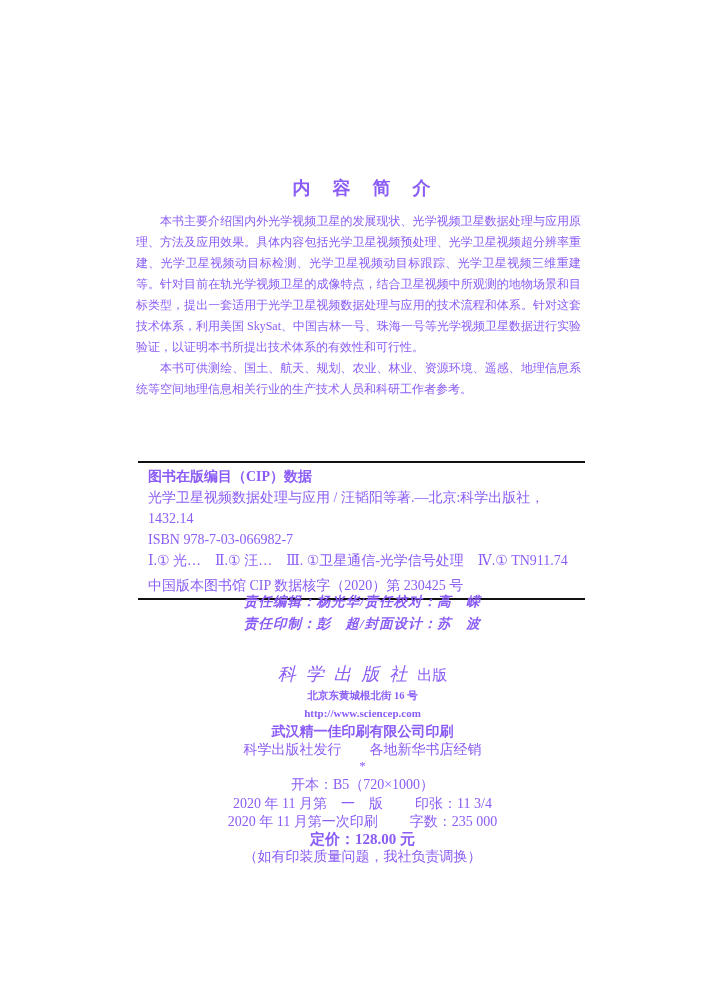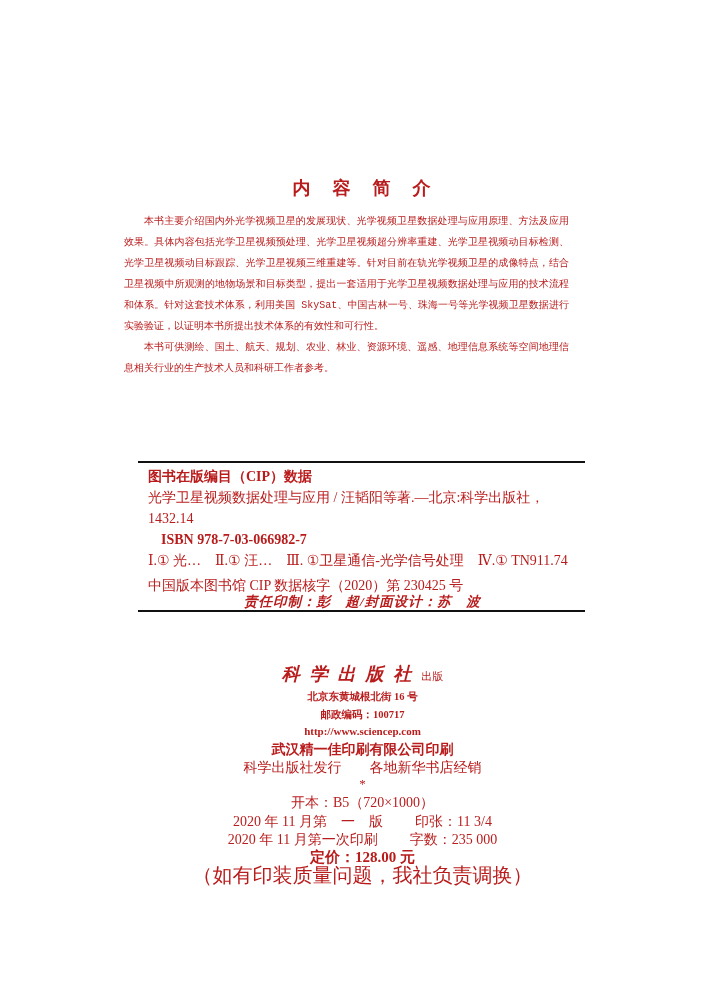--- a/index.html
+++ b/index.html
@@ -1,77 +1,76 @@
 <!DOCTYPE html>
 <html><head>
 <meta charset="utf-8">
 <style>
   html,body { margin:0; padding:0; background:#e8e8e8; }
   .page {
     position:relative;
     width:720px; height:1000px;
     margin:0 auto;
     background:#ffffff;
-    color:#b91c1c;
+    color:#8b5cf6;
     font-family:"Liberation Serif","DejaVu Serif",serif;
     overflow:hidden;
   }
 
   .book-title {
     position:absolute; top:176px; left:140px; width:445px;
     text-align:center;
     font-size:18px; font-weight:700;
     letter-spacing:2px;
   }
 
   .intro {
-    position:absolute; top:211px; left:124px; width:445px;
-    font-size:10px; line-height:21px;
+    position:absolute; top:211px; left:136px; width:445px;
+    font-size:12px; line-height:21px;
     text-align:justify;
-    font-family:Liberation Mono, monospace;
   }
   .intro p { margin:0; text-indent:2em; }
 
   .cip-box {
     position:absolute; top:461px; left:138px; width:447px;
     border-top:2px solid #111; border-bottom:2px solid #111;
-    padding:3px 0 12px 10px;
+    padding:3px 0 0 10px;
     font-size:14px; line-height:21px;
     box-sizing:border-box;
   }
   .cip-header { font-weight:700; }
-  .cip-isbn   { font-weight:700;margin-left:13px; }
+  .cip-isbn   { font-weight:400; }
   .cip-class  { }
   .cip-record { margin-top:4px; padding-bottom:2px; }
 
   .credits {
     position:absolute; top:591px; left:140px; width:445px;
     text-align:center;
     font-style:italic; font-weight:700;
     font-size:13.5px; line-height:22px;
     letter-spacing:1px;
   }
 
   .pub {
     position:absolute; top:663px; left:140px; width:445px;
     text-align:center;
   }
   .pub-name     { font-size:18px; line-height:22px; }
-  .pub-name .script { font-weight:700; font-style:italic; letter-spacing:0.55em; }
-  .pub-name .suffix { font-size:11px; margin-left:0; }
+  .pub-name .script { font-weight:400; font-style:italic; letter-spacing:0.55em; }
+  .pub-name .suffix { font-size:15px; margin-left:0; }
   .pub-addr     { font-size:10.5px; font-weight:700; line-height:19px; }
   .pub-post     { font-size:10.5px; font-weight:700; line-height:17px; }
   .pub-url      { font-size:11px;  font-weight:700; line-height:17px; }
   .pub-printer  { font-size:14px;  font-weight:600; line-height:19px; }
   .pub-dist     { font-size:14px;  line-height:18px; }
   .pub-star     { font-size:13px;  line-height:13px; }
   .pub-format   { font-size:14px;  line-height:21px; margin-top:2px; }
   .pub-row      { font-size:14px;  line-height:18px; display:flex; justify-content:center; gap:32px; }
   .pub-price    { font-size:15px;  font-weight:700; line-height:17px; }
-  .pub-note     { font-size:20px;  line-height:18px; }
+  .pub-note     { font-size:14px;  line-height:18px; }
 </style>
 </head>
 <body>
 
 <div class="page">
 
   <div class="book-title">内　容　简　介</div>
 
   <div class="intro">
     <p>本书主要介绍国内外光学视频卫星的发展现状、光学视频卫星数据处理与应用原理、方法及应用效果。具体内容包括光学卫星视频预处理、光学卫星视频超分辨率重建、光学卫星视频动目标检测、光学卫星视频动目标跟踪、光学卫星视频三维重建等。针对目前在轨光学视频卫星的成像特点，结合卫星视频中所观测的地物场景和目标类型，提出一套适用于光学卫星视频数据处理与应用的技术流程和体系。针对这套技术体系，利用美国 SkySat、中国吉林一号、珠海一号等光学视频卫星数据进行实验验证，以证明本书所提出技术体系的有效性和可行性。</p>
@@ -80,29 +79,29 @@
 
   <div class="cip-box">
     <div class="cip-header">图书在版编目（CIP）数据</div>
     <div class="cip-title">光学卫星视频数据处理与应用 / 汪韬阳等著.—北京:科学出版社，1432.14</div>
     <div class="cip-isbn">ISBN 978-7-03-066982-7</div>
     <div class="cip-class">Ⅰ.① 光…　Ⅱ.① 汪…　Ⅲ. ①卫星通信-光学信号处理　Ⅳ.① TN911.74</div>
     <div class="cip-record">中国版本图书馆 CIP 数据核字（2020）第 230425 号</div>
   </div>
 
   <div class="credits">
+    <div>责任编辑：杨光华/责任校对：高　嵘</div>
     <div>责任印制：彭　超/封面设计：苏　波</div>
   </div>
 
   <div class="pub">
     <div class="pub-name">
       <span class="script">科学出版社</span><span class="suffix">出版</span>
     </div>
     <div class="pub-addr">北京东黄城根北街 16 号</div>
-    <div class="pub-post">邮政编码：100717</div>
     <div class="pub-url">http://www.sciencep.com</div>
     <div class="pub-printer">武汉精一佳印刷有限公司印刷</div>
     <div class="pub-dist">科学出版社发行　　各地新华书店经销</div>
     <div class="pub-star">*</div>
     <div class="pub-format">开本：B5（720×1000）</div>
     <div class="pub-row">
       <span>2020 年 11 月第　一　版</span>
       <span>印张：11 3/4</span>
     </div>
     <div class="pub-row">

